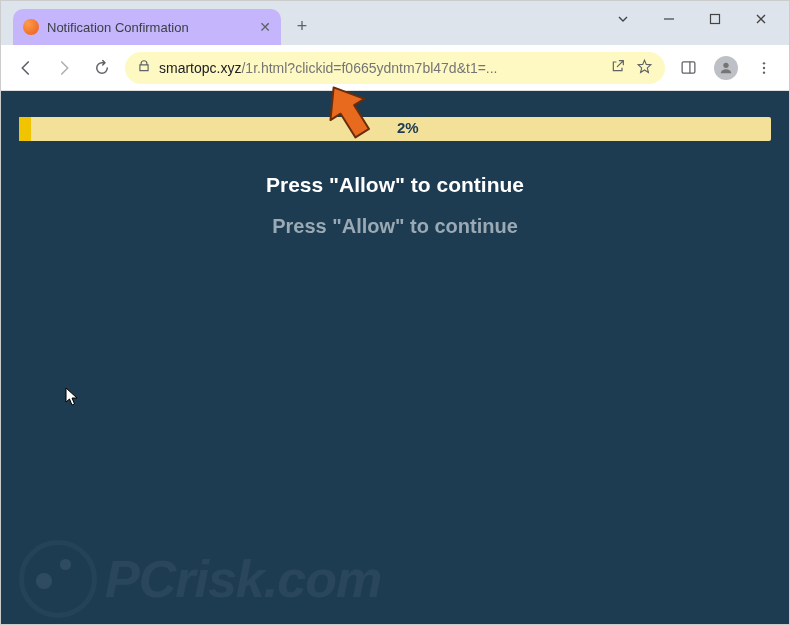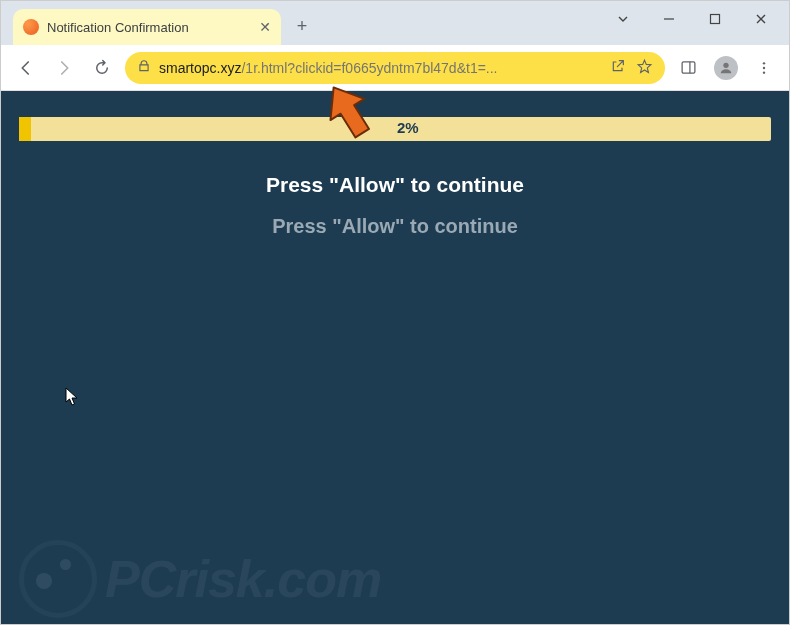--- a/index.html
+++ b/index.html
@@ -17,21 +17,21 @@
 .titlebar {
   height: 44px;
   display: flex;
   align-items: flex-start;
   background: #dde4eb;
 }
 .tab {
   margin: 8px 0 0 12px;
   height: 36px;
   width: 268px;
-  background: #fef9c3;
+  background: #c4b5fd;
   border-radius: 10px 10px 0 0;
   display: flex;
   align-items: center;
   padding: 0 10px;
   gap: 8px;
 }
 .favicon {
   width: 16px; height: 16px;
   border-radius: 50%;
   background: radial-gradient(circle at 30% 30%, #ff9b4a, #e85d1f);
@@ -72,21 +72,21 @@
 .nav-btn {
   width: 30px; height: 30px;
   display: flex; align-items: center; justify-content: center;
   color: #5f6368;
   border-radius: 50%;
 }
 .nav-btn.disabled { color: #b0b0b0; }
 .omnibox {
   flex: 1;
   height: 32px;
-  background: #fde047;
+  background: #fef9c3;
   border-radius: 16px;
   display: flex;
   align-items: center;
   padding: 0 12px;
   gap: 8px;
   font-size: 14px;
   color: #606367;
 }
 .lock { color: #5f6368; }
 .url-domain { color: #202124; }

